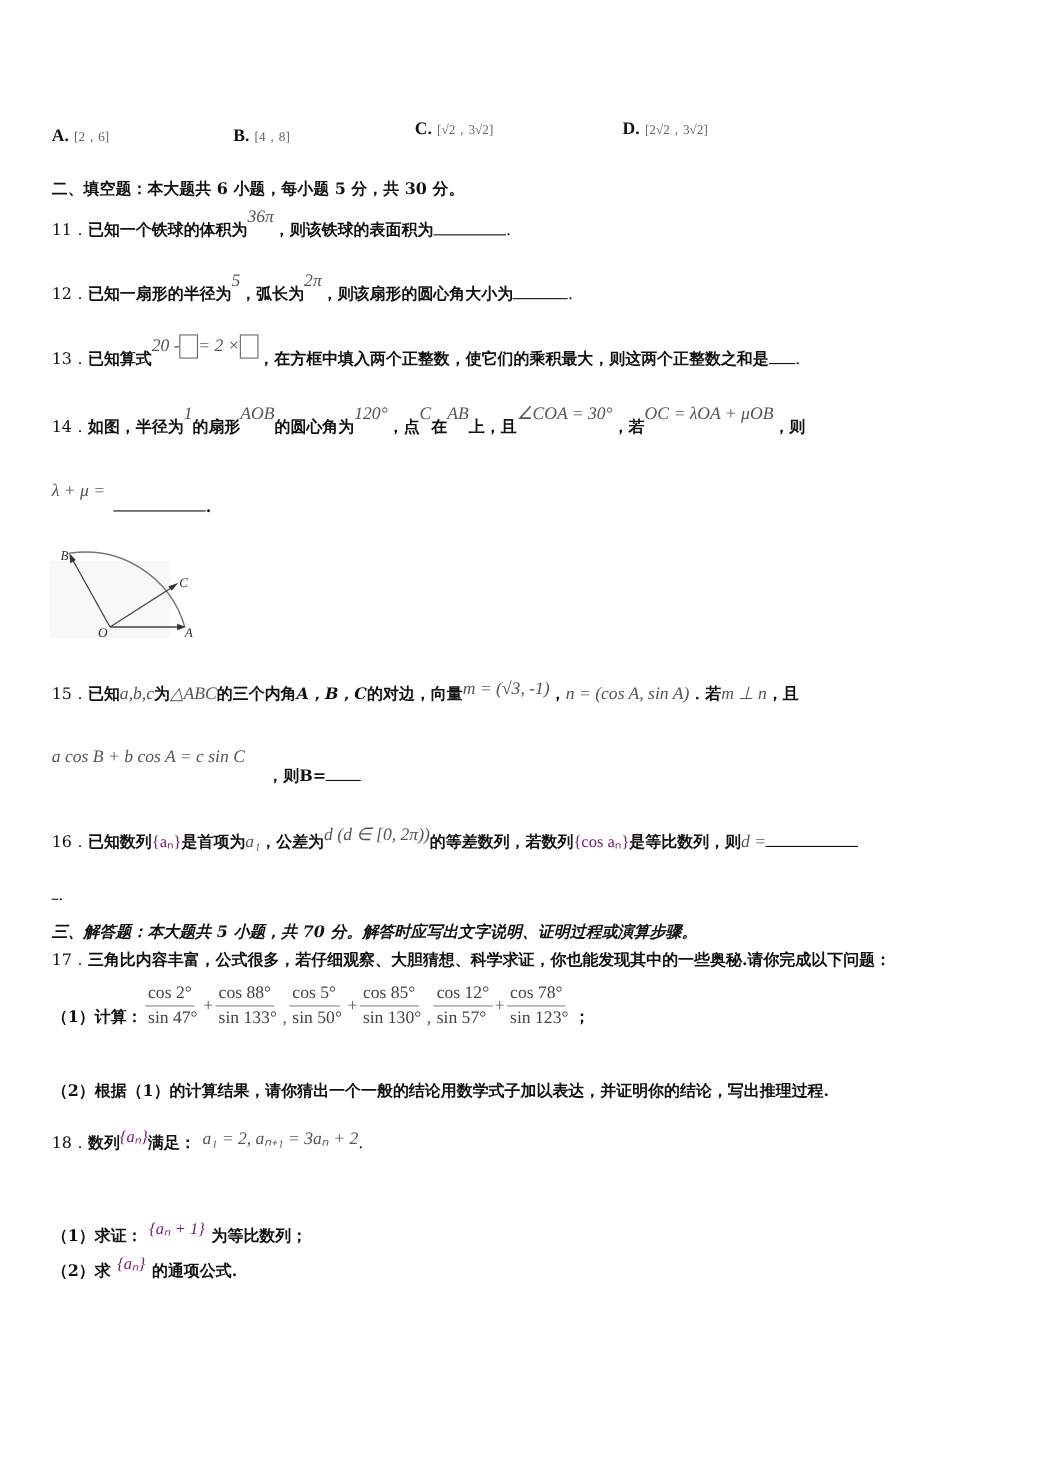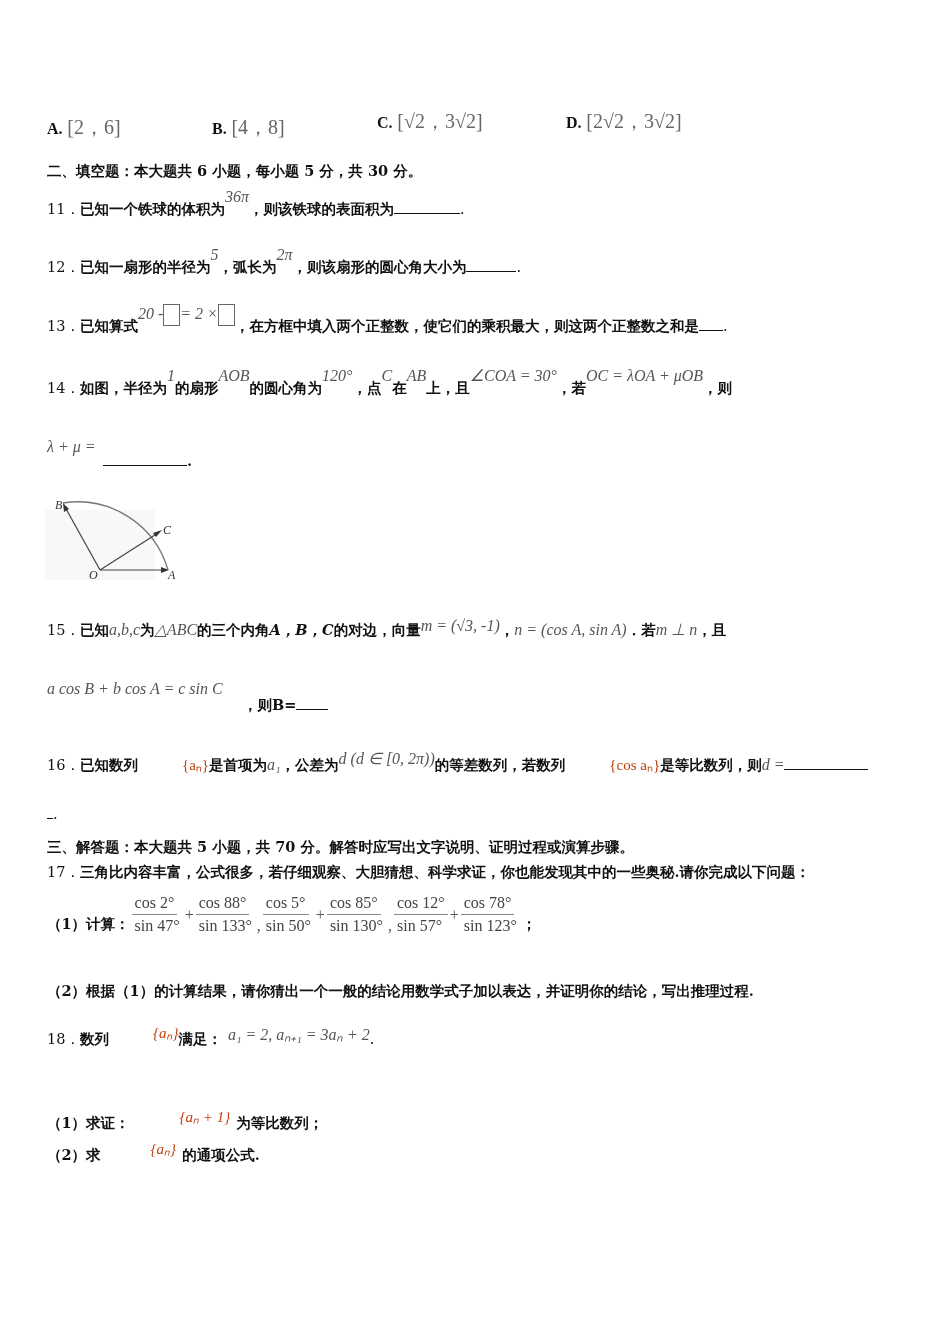--- a/index.html
+++ b/index.html
@@ -6,27 +6,27 @@
   body { width:950px; height:1344px; position:relative; overflow:hidden;
          font-family:"DejaVu Serif", serif; color:#111; }
   .line { position:absolute; left:47px; font-size:14.5px; white-space:nowrap; }
   .b { font-weight:bold; }
   .m { font-family:"Liberation Serif", serif; font-style:italic; color:#555; font-size:16px; }
   .mu { font-family:"Liberation Serif", serif; color:#555; font-size:16px; }
   .sup { position:relative; top:-12px;font-style:italic; }
   .blank { display:inline-block; border-bottom:1.3px solid #111; vertical-align:baseline; }
   .opt { position:absolute; top:114px; font-size:15px; }
   .opt .lbl { font-weight:bold; font-family:"Liberation Serif", serif; font-size:16px; }
-  .brk { font-family:"Liberation Serif", serif; color:#666; font-size:20px; }
+  .brk { font-family:"Liberation Serif", serif; color:#666; font-size:12px; }
   .box { display:inline-block; width:15px; height:20px; border:1px solid #666; vertical-align:middle; }
   .frac { display:inline-flex; flex-direction:column; align-items:flex-start; vertical-align:middle; margin:0 2px; }
   .frac span { font-family:"Liberation Serif", serif; font-size:16px; color:#444; padding:0 3px; }
   .frac .num { border-bottom:1px solid #888; padding-bottom:2px; }
   .frac .den { padding-top:2px; }
-  .set { font-family:"Liberation Serif", serif; color:#c2410c; font-size:15px;padding-left:44px; }
+  .set { font-family:"Liberation Serif", serif; color:#701a75; font-size:15px; }
   svg text { font-family:"Liberation Serif", serif; font-style:italic; font-size:12px; fill:#333; }
 </style>
 </head>
 <body>
 
 <div class="opt" style="left:47px;">
   <span class="lbl">A.</span>
   <span class="brk">[2，6]</span>
 </div>
 <div class="opt" style="left:212px;">
@@ -91,21 +91,21 @@
   <span class="b">，则</span><span class="b">B=</span><span class="blank" style="width:32px;"></span>
 </div>
 
 <div class="line" style="top:754px;">
   <span>16．</span><span class="b">已知数列</span><span class="set">{aₙ}</span><span class="b">是首项为</span><span class="m">a₁</span><span class="b">，公差为</span><span class="m sup" style="top:-6px;">d (d ∈ [0, 2π))</span><span class="b">的等差数列，若数列</span><span class="set">{cos aₙ}</span><span class="b">是等比数列，则</span><span class="m">d =</span><span class="blank" style="width:84px;"></span>
 </div>
 <div class="line" style="top:806px;">
   <span class="blank" style="width:6px;"></span><span>.</span>
 </div>
 
-<div class="line b" style="top:838px;">三、解答题：本大题共 5 小题，共 70 分。解答时应写出文字说明、证明过程或演算步骤。</div>
+<div class="line b" style="top:838px;font-style:italic;">三、解答题：本大题共 5 小题，共 70 分。解答时应写出文字说明、证明过程或演算步骤。</div>
 
 <div class="line b" style="top:863px;">
   <span style="font-weight:normal;">17．</span><span>三角比内容丰富，公式很多，若仔细观察、大胆猜想、科学求证，你也能发现其中的一些奥秘.请你完成以下问题：</span>
 </div>
 <div class="line" style="top:894px;display:flex;align-items:center;">
   <span class="b" style="margin-top:20px;">（1）计算：</span>
   <span class="frac">
       <span class="num">cos 2°</span>
       <span class="den">sin 47°</span>
     </span>

